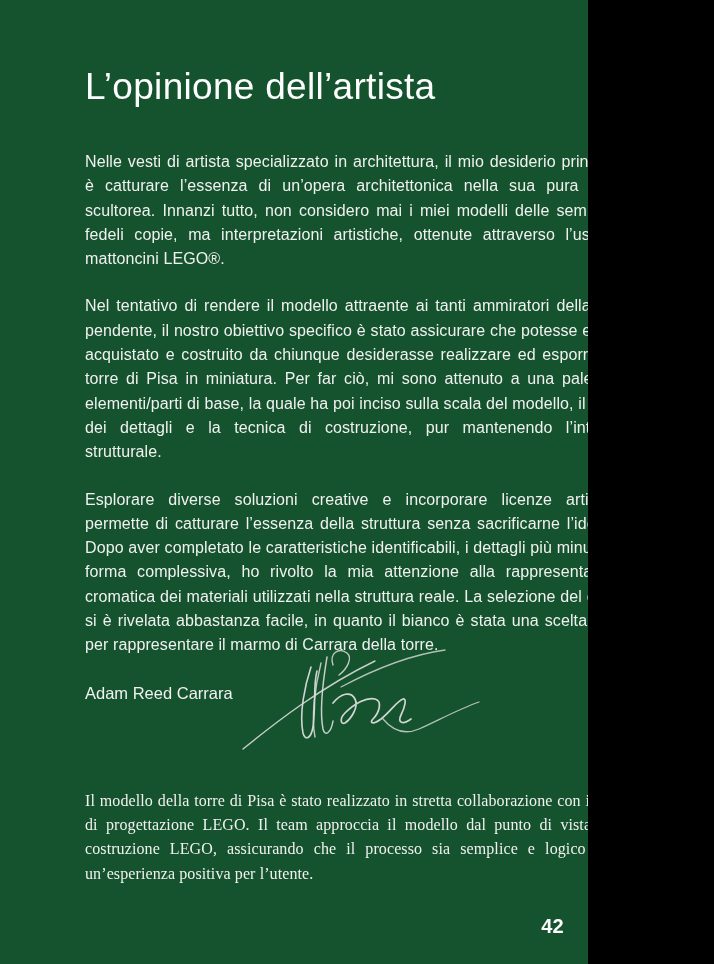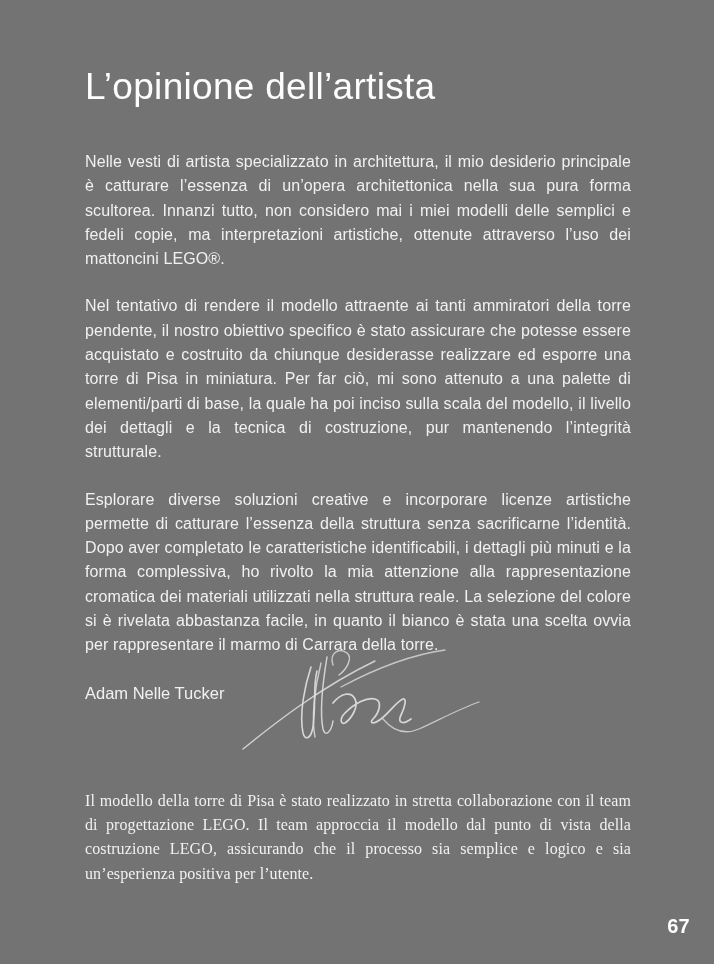--- a/index.html
+++ b/index.html
@@ -2,23 +2,23 @@
 <html><head>
 <meta charset="utf-8">
 <style>
   html, body {
     margin: 0;
     padding: 0;
     background: #000000;
   }
   .page {
     position: relative;
-    width: 714px;
+    width: 588px;
     height: 964px;
-    background: #737373;
+    background: #14532d;
     overflow: hidden;
     font-family: "Liberation Sans", sans-serif;
     -webkit-font-smoothing: antialiased;
   }
   .title {
     position: absolute;
     top: 66px;
     left: 85px;
     margin: 0;
     font-size: 37px;
@@ -85,21 +85,21 @@
 <div class="page">
 
   <h1 class="title">L’opinione dell’artista</h1>
 
   <div class="body-copy">
     <p>Nelle vesti di artista specializzato in architettura, il mio desiderio principale è catturare l’essenza di un’opera architettonica nella sua pura forma scultorea. Innanzi tutto, non considero mai i miei modelli delle semplici e fedeli copie, ma interpretazioni artistiche, ottenute attraverso l’uso dei mattoncini LEGO®.</p>
     <p>Nel tentativo di rendere il modello attraente ai tanti ammiratori della torre pendente, il nostro obiettivo specifico è stato assicurare che potesse essere acquistato e costruito da chiunque desiderasse realizzare ed esporre una torre di Pisa in miniatura. Per far ciò, mi sono attenuto a una palette di elementi/parti di base, la quale ha poi inciso sulla scala del modello, il livello dei dettagli e la tecnica di costruzione, pur mantenendo l’integrità strutturale.</p>
     <p>Esplorare diverse soluzioni creative e incorporare licenze artistiche permette di catturare l’essenza della struttura senza sacrificarne l’identità. Dopo aver completato le caratteristiche identificabili, i dettagli più minuti e la forma complessiva, ho rivolto la mia attenzione alla rappresentazione cromatica dei materiali utilizzati nella struttura reale. La selezione del colore si è rivelata abbastanza facile, in quanto il bianco è stata una scelta ovvia per rappresentare il marmo di Carrara della torre.</p>
 
     <div class="author-section">
-      <span class="author-name">Adam Nelle Tucker</span>
+      <span class="author-name">Adam Reed Carrara</span>
       <svg class="signature" viewBox="0 0 250 125" xmlns="http://www.w3.org/2000/svg">
 
         <path d="M10,108 C 42,82 88,46 142,20" stroke-width="1.4" opacity="0.9"></path>
 
         <path d="M108,46 C 138,30 176,14 212,9" stroke-width="1.3" opacity="0.8"></path>
 
         <path d="M78,26 C 72,44 66,72 70,92 C 72,100 78,98 80,86 C 83,64 80,44 84,30" stroke-width="1.6" opacity="0.95"></path>
         <path d="M88,22 C 82,46 78,76 82,96" stroke-width="1.4" opacity="0.85"></path>
         <path d="M94,16 C 90,40 86,68 90,88 C 92,96 98,92 100,80" stroke-width="1.5" opacity="0.9"></path>
 
@@ -107,15 +107,15 @@
 
         <path d="M100,62 C 108,52 118,50 122,58 C 126,66 118,78 112,82 C 108,84 106,78 112,72 C 122,62 134,56 142,58 C 150,60 146,72 140,78 C 136,82 140,84 148,78 C 158,70 164,60 170,58 C 174,57 172,66 168,74 C 164,82 170,84 178,78" stroke-width="1.7" opacity="0.95"></path>
 
         <path d="M150,78 C 160,90 172,94 186,88 C 204,80 226,68 246,61" stroke-width="1.3" opacity="0.8"></path>
       </svg>
     </div>
 
     <p class="closing">Il modello della torre di Pisa è stato realizzato in stretta collaborazione con il team di progettazione LEGO. Il team approccia il modello dal punto di vista della costruzione LEGO, assicurando che il processo sia semplice e logico e sia un’esperienza positiva per l’utente.</p>
   </div>
 
-  <div class="page-number">67</div>
+  <div class="page-number">42</div>
 
 </div>
 
 </body></html>

